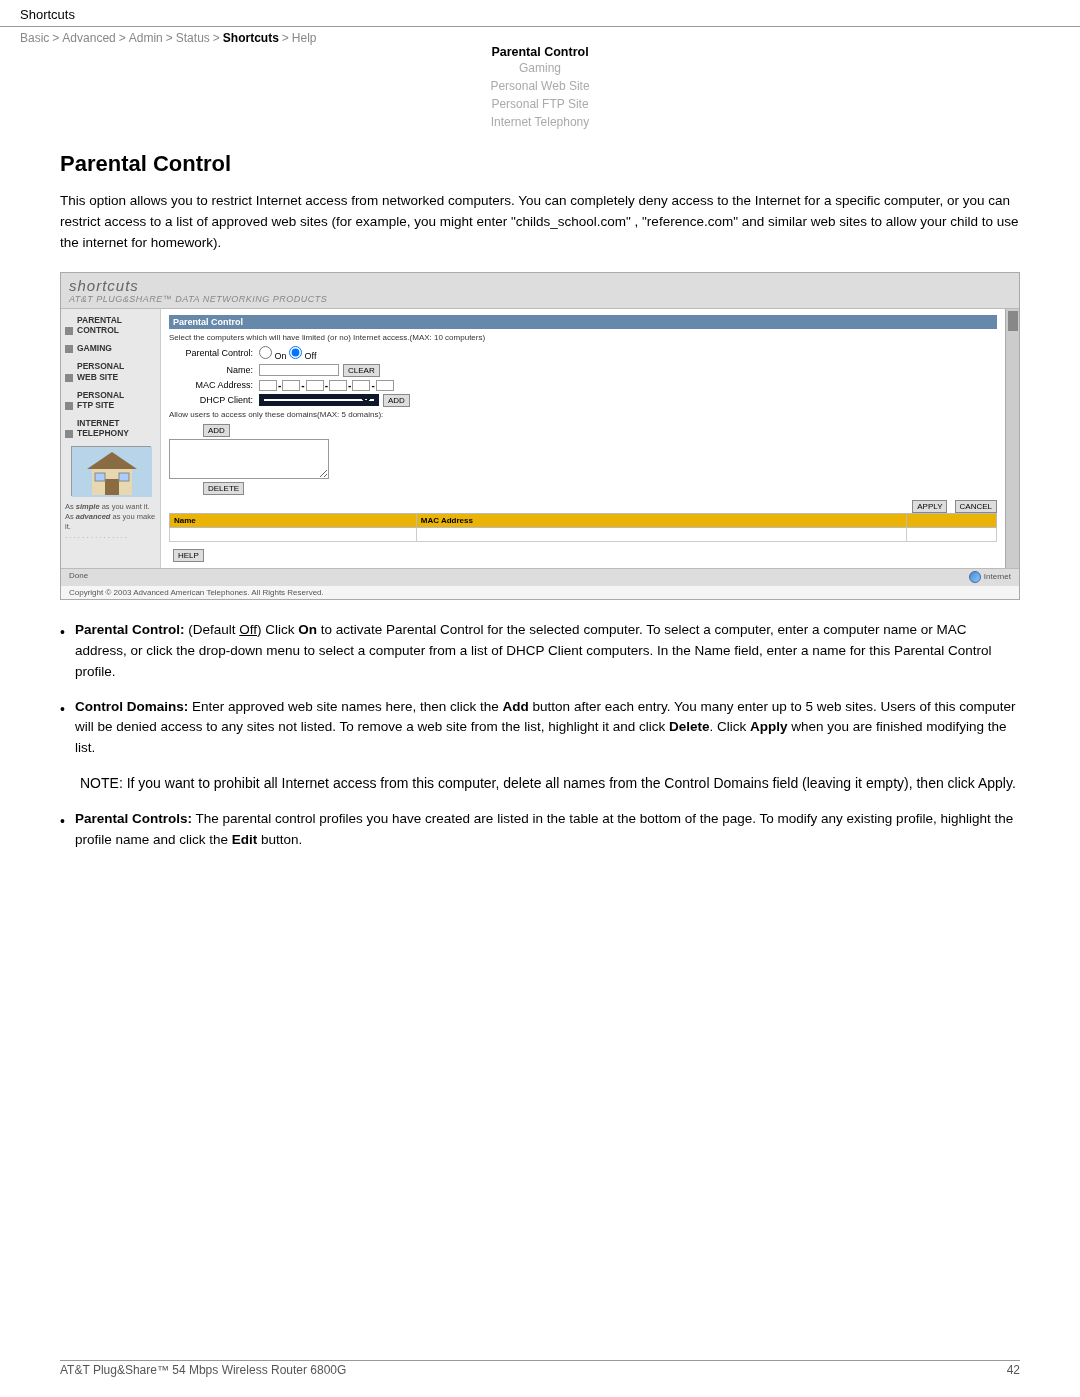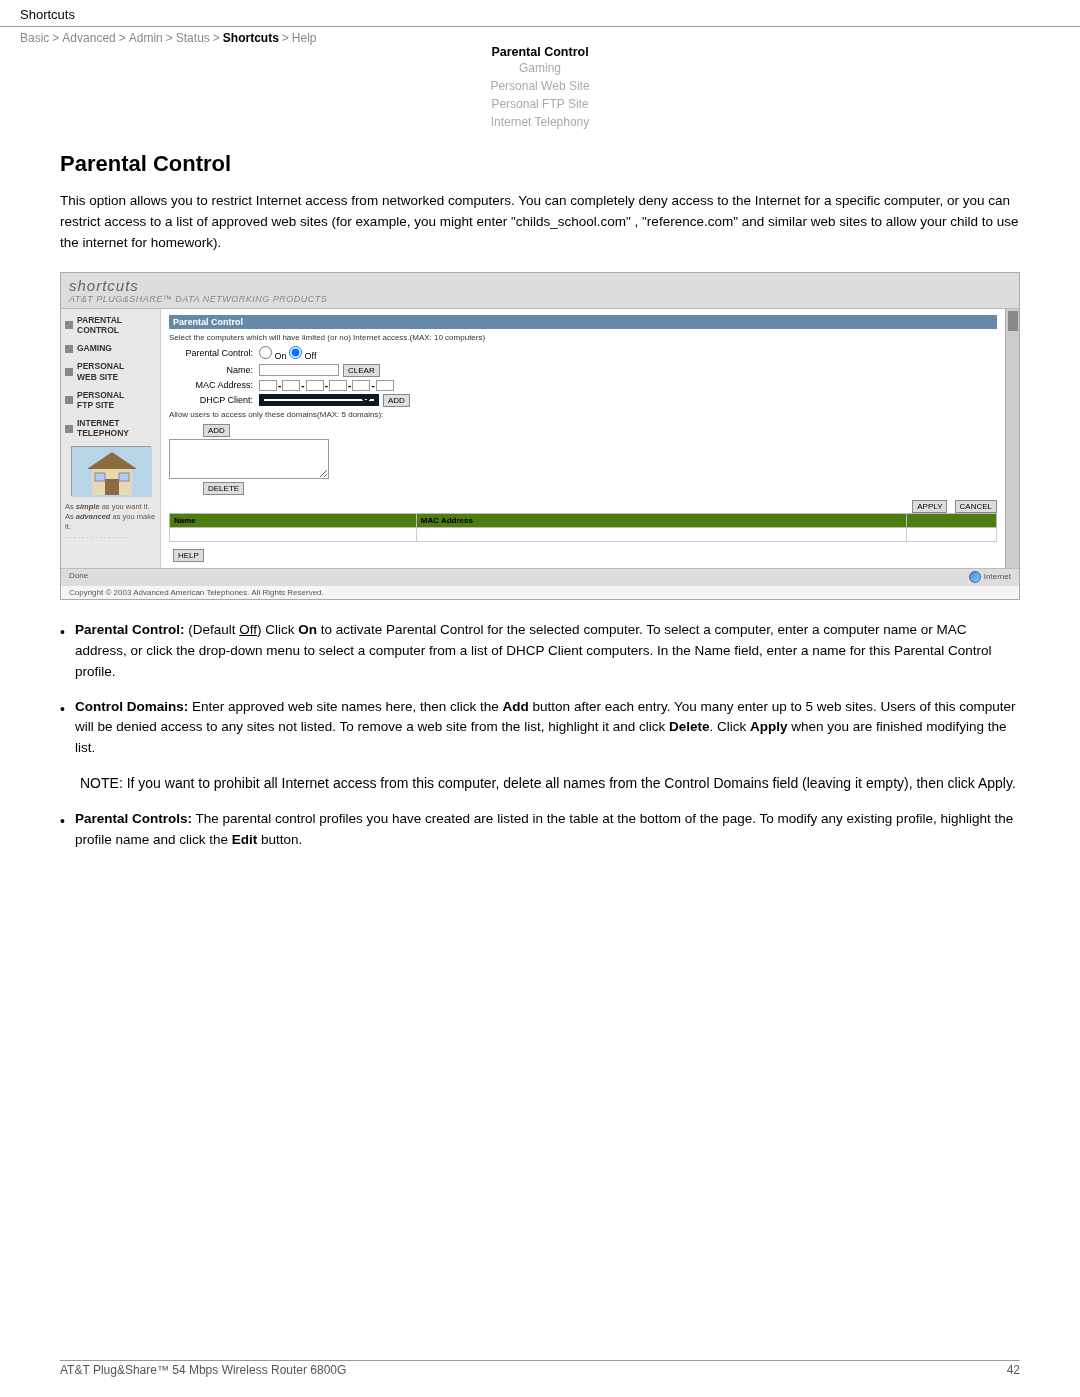--- a/index.html
+++ b/index.html
@@ -97,21 +97,21 @@
     
     .sim-sidebar {
       width: 100px;
       background: #e8e8e8;
       border-right: 1px solid #ccc;
       padding: 6px 4px;
       font-size: 9px;
     }
     .sim-sidebar-item {
       display: flex;
-      align-items: center;
+      align-items: flex-end;
       margin-bottom: 8px;
       cursor: pointer;
     }
     .sim-sidebar-item-icon {
       width: 8px;
       height: 8px;
       background: #888;
       margin-right: 4px;
       margin-top: 1px;
       flex-shrink: 0;
@@ -237,21 +237,21 @@
       background: #fff;
       display: block;
       margin: 2px 0 2px 0;
     }
     .sim-table {
       width: 100%;
       border-collapse: collapse;
       font-size: 8px;
     }
     .sim-table th {
-      background: #4d7c0f;
+      background: #eab308;
       border: 1px solid #bbb;
       padding: 2px 4px;
       text-align: left;
       font-weight: bold;
     }
     .sim-table td {
       border: 1px solid #ccc;
       padding: 2px 4px;
       height: 12px;
     }

